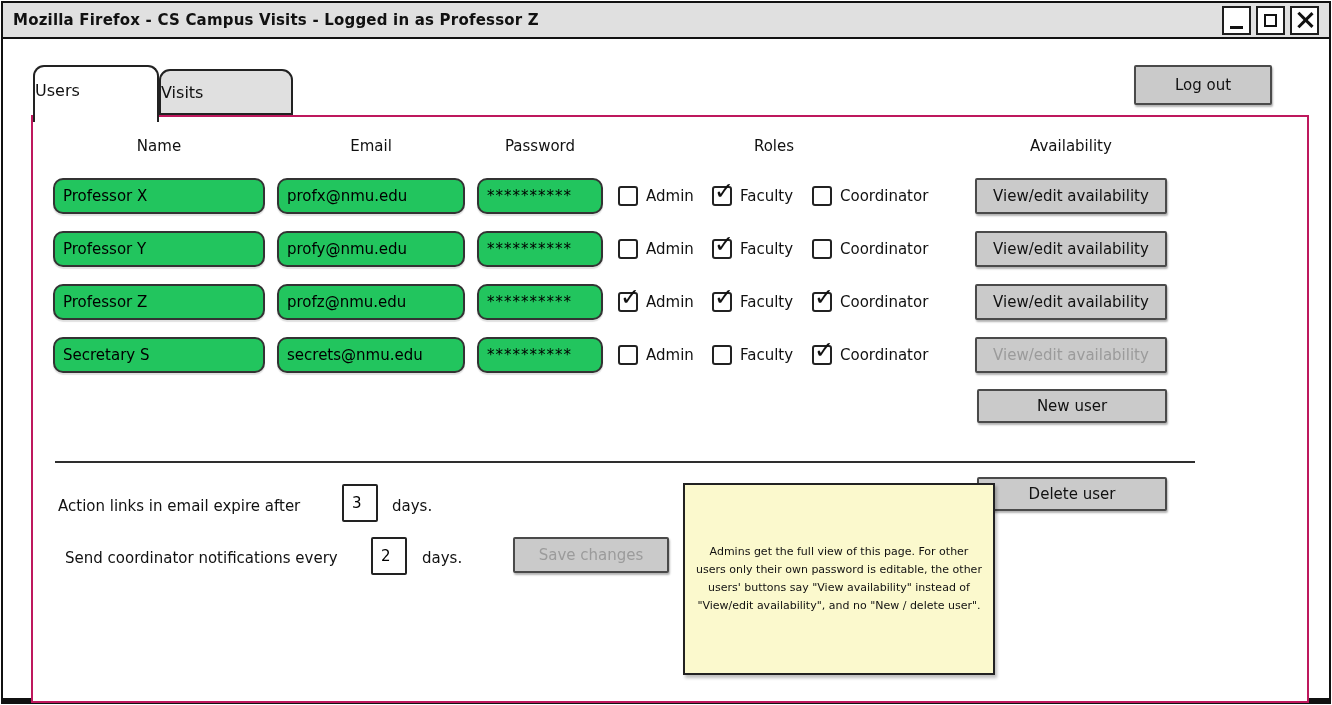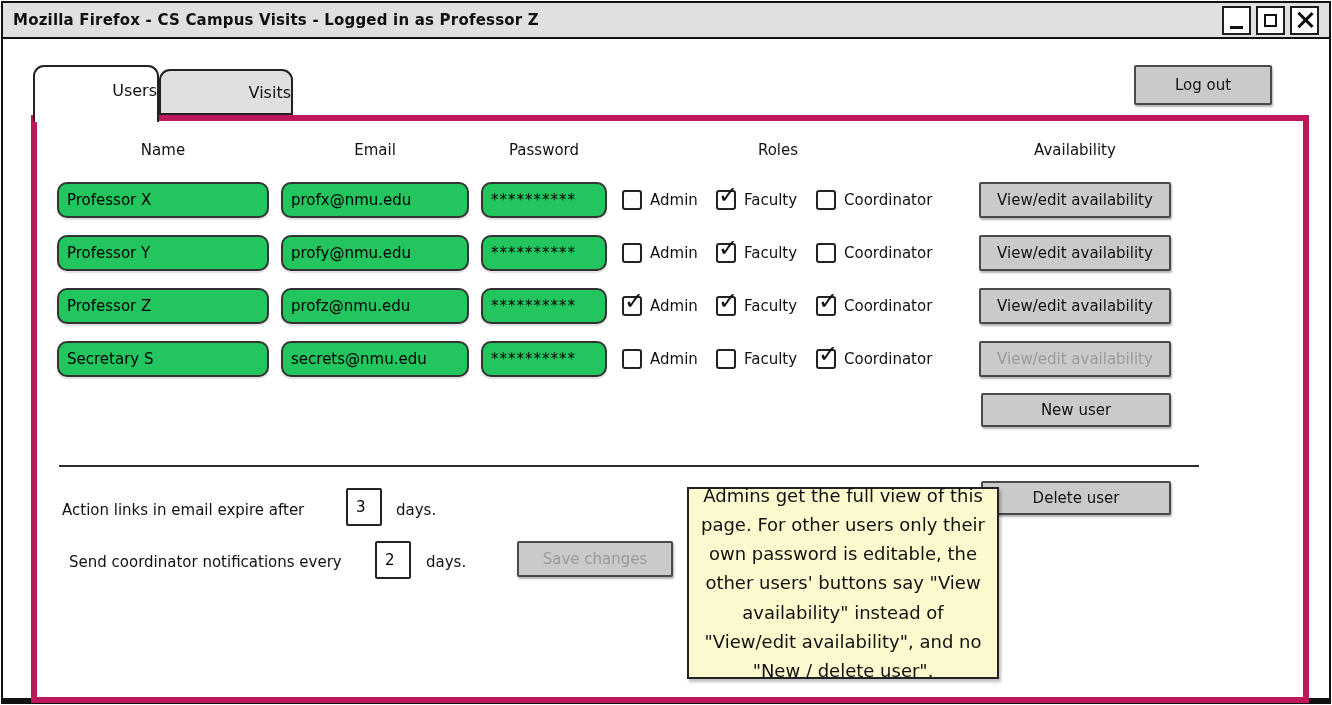--- a/index.html
+++ b/index.html
@@ -16,28 +16,28 @@
   .win-btn{width:29px;height:29px;background:#fff;border:2px solid #1d1d1d;box-sizing:border-box;
     display:flex;align-items:center;justify-content:center;padding:0;cursor:pointer;}
   .icon-min{width:13px;height:3px;background:#111;margin-top:15px;}
   .icon-max{width:13px;height:13px;border:2.5px solid #111;box-sizing:border-box;}
   .icon-close{position:relative;width:18px;height:18px;}
   .icon-close::before,.icon-close::after{content:"";position:absolute;left:8px;top:-1px;width:2.6px;height:20px;background:#111;}
   .icon-close::before{transform:rotate(45deg);}
   .icon-close::after{transform:rotate(-45deg);}
   
   .tab{position:absolute;box-sizing:border-box;border:2px solid #222;border-radius:11px 11px 0 0;
-    display:flex;align-items:center;justify-content:flex-end;font-size:16px;cursor:pointer;}
+    display:flex;align-items:center;justify-content:flex-start;font-size:16px;cursor:pointer;}
   .tab-users{left:30px;top:62px;width:126px;height:57px;background:#fff;border-bottom:none;z-index:3;}
   .tab-users span{margin-top:-8px;}
   .tab-visits{left:156px;top:66px;width:134px;height:46px;background:var(--tab-inactive-bg,#e0e0e0);z-index:1;}
   
   .logout{left:1131px;top:62px;width:138px;height:40px;z-index:3;}
   
-  .panel{position:absolute;left:28px;top:112px;width:1278px;height:588px;border:6px solid #be185d;background:#fff;z-index:2;box-sizing:border-box;}
+  .panel{position:absolute;left:28px;top:112px;width:1278px;height:588px;border:2px solid #be185d;background:#fff;z-index:2;box-sizing:border-box;}
   .col-header{position:absolute;top:20px;text-align:center;font-size:15px;}
   .h-name{left:20px;width:212px;}
   .h-email{left:244px;width:188px;}
   .h-password{left:444px;width:126px;}
   .h-roles{left:585px;width:312px;}
   .h-availability{left:942px;width:192px;}
   
   .user-row{position:absolute;left:0;width:100%;height:36px;}
   .txt{position:absolute;top:0;height:36px;border:2px solid #333;border-radius:10px;background:#22c55e;
     font-family:inherit;font-size:15px;padding:0 8px;box-sizing:border-box;box-shadow:0 2px 1px rgba(0,0,0,0.12);}
@@ -67,21 +67,21 @@
   .num{position:absolute;border:2px solid #222;background:#fff;font-family:inherit;font-size:15px;
     padding:0 0 0 8px;box-sizing:border-box;width:36px;height:38px;border-radius:2px;}
   .num-expire{left:309px;top:367px;}
   .num-notify{left:338px;top:420px;}
   .suf-expire{left:359px;top:379px;}
   .suf-notify{left:389px;top:431px;}
   
   .note{position:absolute;left:650px;top:366px;width:312px;height:192px;z-index:6;
     background:var(--note-bg,#fbf9cd);border:2px solid #222;box-sizing:border-box;
     display:flex;align-items:center;justify-content:center;text-align:center;
-    font-size:18px;line-height:1.62;padding:6px 10px;box-shadow:2px 3px 3px rgba(0,0,0,0.25);}
+    font-size:11px;line-height:1.62;padding:6px 10px;box-shadow:2px 3px 3px rgba(0,0,0,0.25);}
 </style>
 </head>
 <body>
 
 <div class="window">
 
   <div class="titlebar">
     <span class="title-text">Mozilla Firefox - CS Campus Visits - Logged in as Professor Z</span>
     <span class="win-controls">
       <button class="win-btn">

